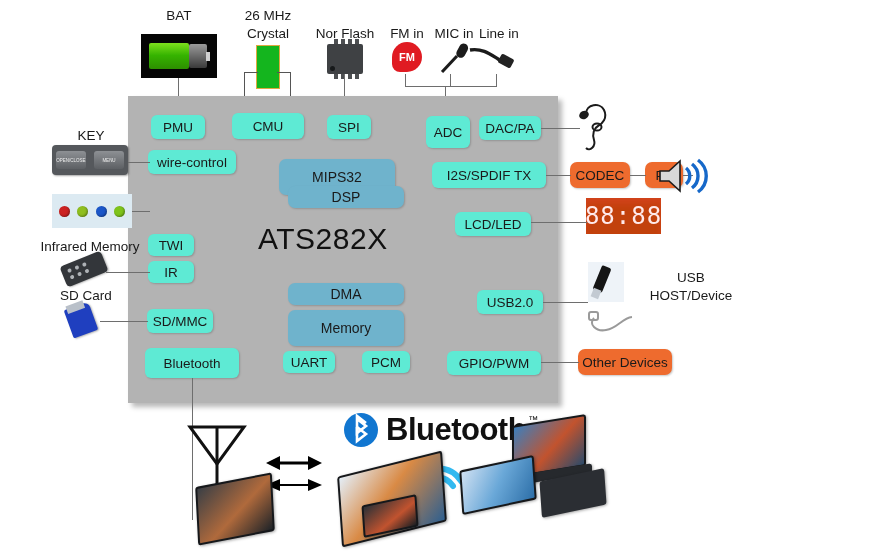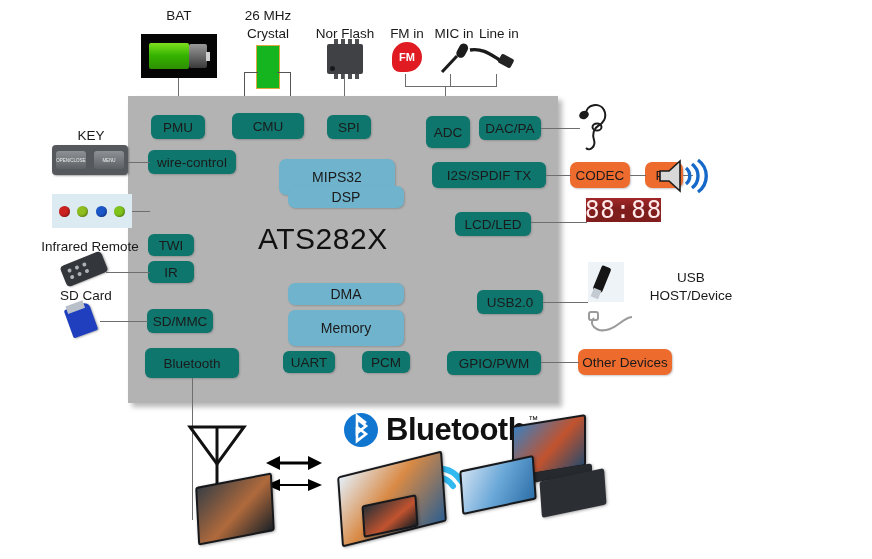--- a/index.html
+++ b/index.html
@@ -7,21 +7,21 @@
        font-family:"Liberation Sans","DejaVu Sans",sans-serif;color:#000;}
   #stage{position:absolute;left:0;top:0;width:872px;height:559px;}
 
   
   .chip{position:absolute;left:128px;top:96px;width:430px;height:307px;
         background:#b3b3b3;box-shadow:4px 4px 5px rgba(0,0,0,.28);}
 
   
   .blk{position:absolute;box-sizing:border-box;display:flex;align-items:center;
        justify-content:center;border-radius:6px;white-space:nowrap;}
-  .cream{background:#0f766e;color:#1a1a1a;font-size:13.5px;
+  .cream{background:#5eead4;color:#1a1a1a;font-size:13.5px;
          box-shadow:1px 1px 2px rgba(0,0,0,.18);}
   .blue{background:#6fb3cc;color:#1a1a1a;font-size:14px;border-radius:7px;
         box-shadow:1px 1px 2px rgba(0,0,0,.18);}
   .orange{background:#ee6b2e;color:#1a1a1a;font-size:13.5px;border-radius:7px;
           box-shadow:1px 1px 2px rgba(0,0,0,.22);}
 
   .chiptitle{position:absolute;left:258px;top:222px;font-size:30px;
              letter-spacing:.5px;color:#111;}
 
   
@@ -87,21 +87,21 @@
   .remote b{position:absolute;width:4px;height:4px;border-radius:50%;background:#aeb2b6;}
 
   
   .sdcard{position:absolute;left:68px;top:305px;width:26px;height:30px;
           background:#1f3fbf;transform:rotate(-20deg);border-radius:2px 6px 2px 2px;
           box-shadow:1px 1px 2px rgba(0,0,0,.3);}
   .sdcard:after{content:"";position:absolute;left:3px;top:-3px;width:18px;height:8px;
                 background:#b9c0c9;}
 
   
-  .seg{position:absolute;left:586px;top:198px;width:75px;height:24px;background:#7f1d1d;
+  .seg{position:absolute;left:586px;top:198px;width:75px;height:36px;background:#c2410c;
        display:flex;align-items:center;justify-content:center;gap:2px;
        font-family:"DejaVu Sans Mono","Liberation Mono",monospace;
        color:#ffe9ea;font-size:24px;letter-spacing:1px;
        box-shadow:inset 0 6px 6px rgba(255,70,70,.25);}
 
   
   .usbimg{position:absolute;left:588px;top:262px;width:36px;height:40px;background:#eef3f8;}
   .usbstick{position:absolute;left:9px;top:4px;width:10px;height:26px;background:#151515;
             border-radius:2px;transform:rotate(22deg);}
   .usbtip{position:absolute;left:4px;top:27px;width:8px;height:9px;background:#c3cad2;
@@ -223,21 +223,21 @@
   <div class="ln lnh" style="left:128px;top:162px;width:22px;"></div>
 
   <div class="touchpad">
     <span style="background:#cc2222"></span>
       <span style="background:#8fbf1f"></span>
     <span style="background:#1b57c9"></span>
       <span style="background:#7fc41b"></span>
   </div>
   <div class="ln lnh" style="left:132px;top:211px;width:18px;"></div>
 
-  <div class="olab" style="left:36px;top:239px;width:108px;">Infrared Remote</div>
+  <div class="olab" style="left:36px;top:239px;width:108px;">Infrared Memory</div>
   <div class="remote">
     <b style="left:6px;top:5px"></b>
       <b style="left:14px;top:5px"></b>
       <b style="left:22px;top:5px"></b>
     <b style="left:6px;top:12px"></b>
       <b style="left:14px;top:12px"></b>
       <b style="left:22px;top:12px"></b>
   </div>
   <div class="ln lnh" style="left:106px;top:272px;width:44px;"></div>
 

